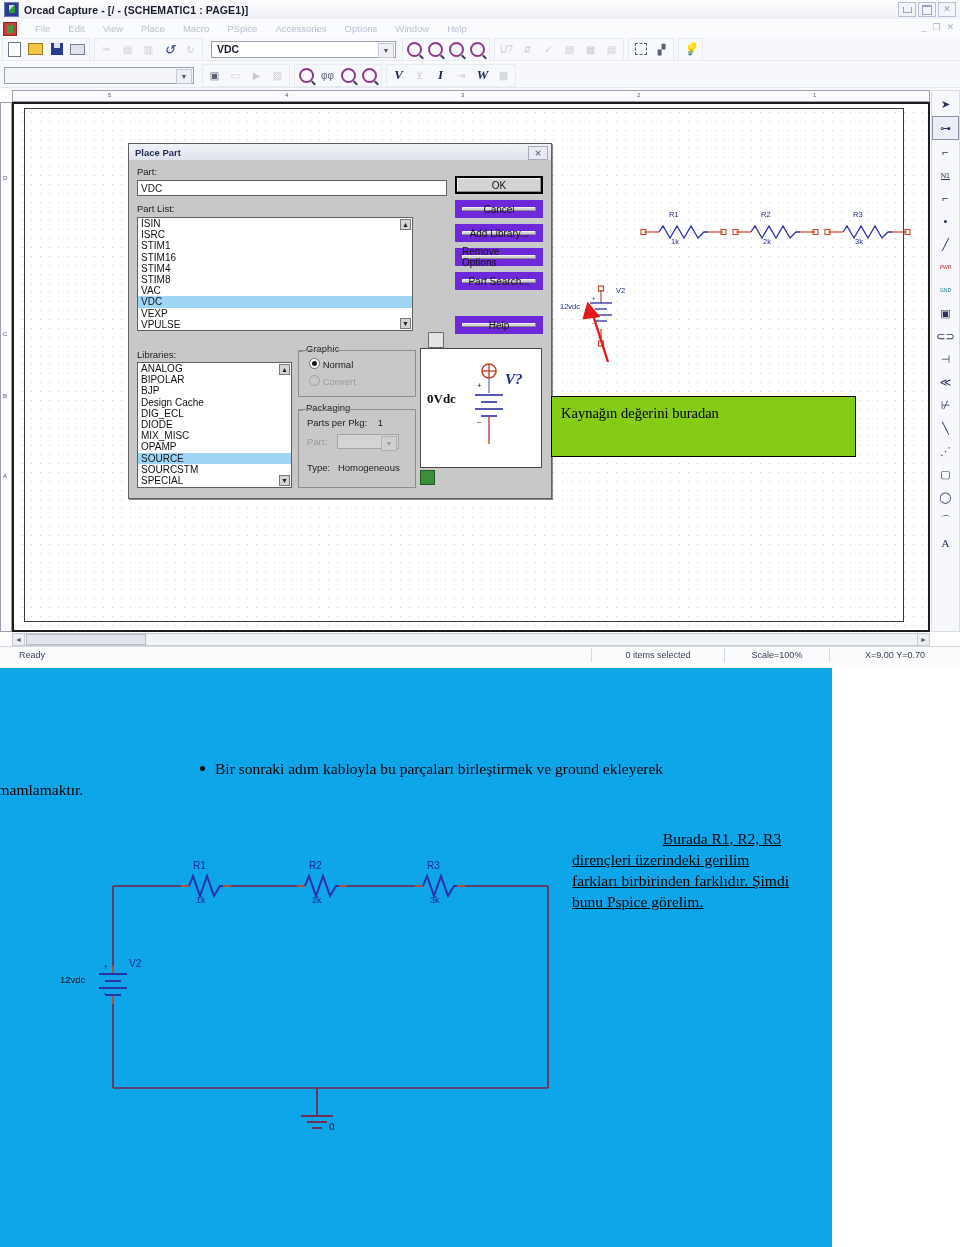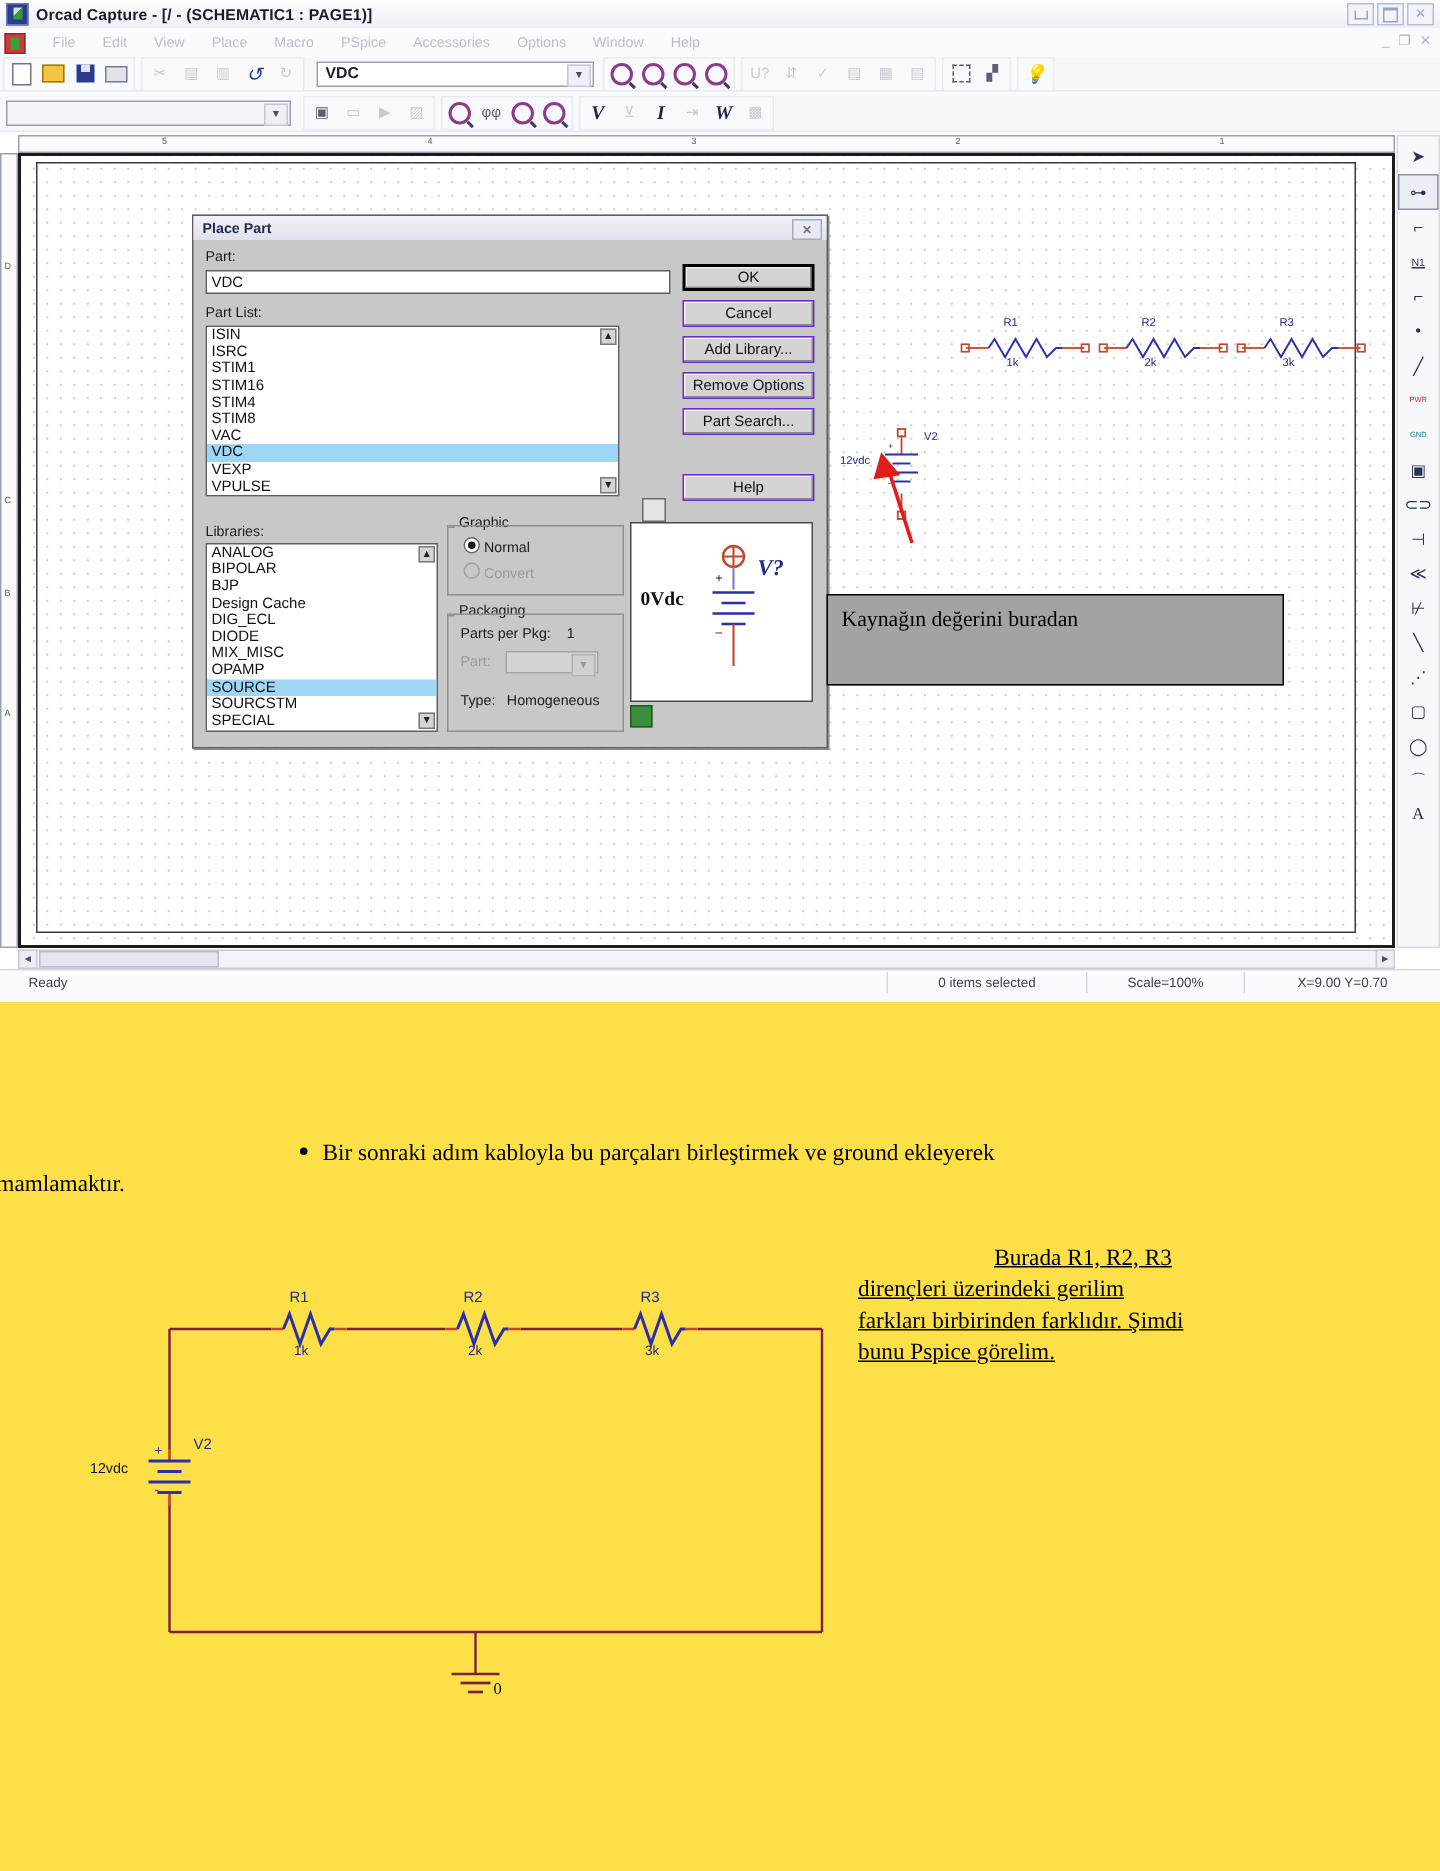--- a/index.html
+++ b/index.html
@@ -102,47 +102,47 @@
   .dlg-title{height:16px;background:linear-gradient(#f2f3f7,#dfe2ec);display:flex;align-items:center;
              padding-left:6px;font-size:9.5px;font-weight:bold;color:#1f2a52;}
   .dlg-x{position:absolute;right:3px;top:2px;width:18px;height:12px;background:#e9ebf2;border:1px solid #a8adbd;
          font-size:8px;color:#6e7487;display:flex;align-items:center;justify-content:center;}
   .grp-label{font-size:9.5px;color:#1b1b1b;}
   .fld{background:#ffffff;border:1px solid #5f5f5f;box-sizing:border-box;font-size:10px;color:#111;
        padding:1px 3px;display:flex;align-items:center;}
   .listbox{background:#ffffff;border:1px solid #5f5f5f;box-sizing:border-box;overflow:hidden;position:relative;}
   .lrow{font-size:10px;color:#111;line-height:11.2px;padding-left:3px;white-space:nowrap;}
   .lrow.sel{background:#9fd6f5;}
-  .dlg-btn{background:#d4d4d4;border:1px solid #6d28d9;box-shadow:inset -1px -1px 0 #8a8a8a, inset 1px 1px 0 #f0f0f0;
+  .dlg-btn{background:#d4d4d4;border:7px solid #6d28d9;box-shadow:inset -1px -1px 0 #8a8a8a, inset 1px 1px 0 #f0f0f0;
            font-size:10px;color:#111;display:flex;align-items:center;justify-content:center;box-sizing:border-box;}
   .dlg-btn.def{border:2px solid #000;}
   .fieldset{border:1px solid #8e8e8e;border-top:none;position:absolute;box-sizing:border-box;}
   .fs-legend{position:absolute;top:-7px;left:4px;background:#c8c8c8;padding:0 3px;font-size:9.5px;color:#1b1b1b;}
   .fs-top{position:absolute;top:0;left:0;width:100%;height:1px;}
   .fs-top::before{content:"";position:absolute;left:0;top:0;width:4px;height:1px;background:#8e8e8e;}
   .fs-top::after{content:"";position:absolute;right:0;top:0;left:auto;height:1px;background:#8e8e8e;}
   .radio{width:9px;height:9px;border-radius:50%;border:1px solid #6a6a6a;background:#fff;position:relative;
          display:inline-block;vertical-align:-1px;}
   .radio.on::after{content:"";position:absolute;left:2px;top:2px;width:5px;height:5px;border-radius:50%;background:#111;}
   .radio.dis{background:#c8c8c8;border-color:#a0a0a0;}
   .dimtxt{color:#9a9a9a;}
   .preview{position:absolute;background:#ffffff;border:1px solid #4a4a4a;}
   .scrollup,.scrolldn{position:absolute;right:1px;width:11px;height:11px;background:#d4d4d4;border:1px solid #7a7a7a;
         box-sizing:border-box;font-size:7px;color:#222;display:flex;align-items:center;justify-content:center;}
 
   
   .lbl{position:absolute;font-size:7.5px;color:#1b2a8c;font-family:"Liberation Sans",sans-serif;white-space:nowrap;}
 
   
-  #callout{position:absolute;left:551px;top:396px;width:305px;height:61px;background:#a3a3a3;
+  #callout{position:absolute;left:551px;top:396px;width:305px;height:61px;background:#84cc16;
            border:1px solid #000;box-sizing:border-box;padding:7px 9px;
            font-family:"Liberation Serif",serif;font-size:14.5px;color:#000;line-height:19px;}
 
   
-  #doc{position:absolute;left:0;top:668px;width:960px;height:579px;background:#fde047;}
+  #doc{position:absolute;left:0;top:668px;width:832px;height:579px;background:#0ea5e9;}
   .bodytext{font-family:"Liberation Serif",serif;font-size:15.5px;color:#000;line-height:21px;}
   #bullet-para{position:absolute;left:68px;top:90px;width:800px;}
   #bullet-para .bdot{display:inline-block;width:5px;height:5px;border-radius:50%;background:#000;
                      vertical-align:3px;margin:0 10px 0 132px;}
   #right-para{position:absolute;left:572px;top:160px;width:300px;text-align:left;text-decoration:underline;}
   #right-para .ind{display:block;text-align:center;}
 </style>
 </head>
 <body>
 

